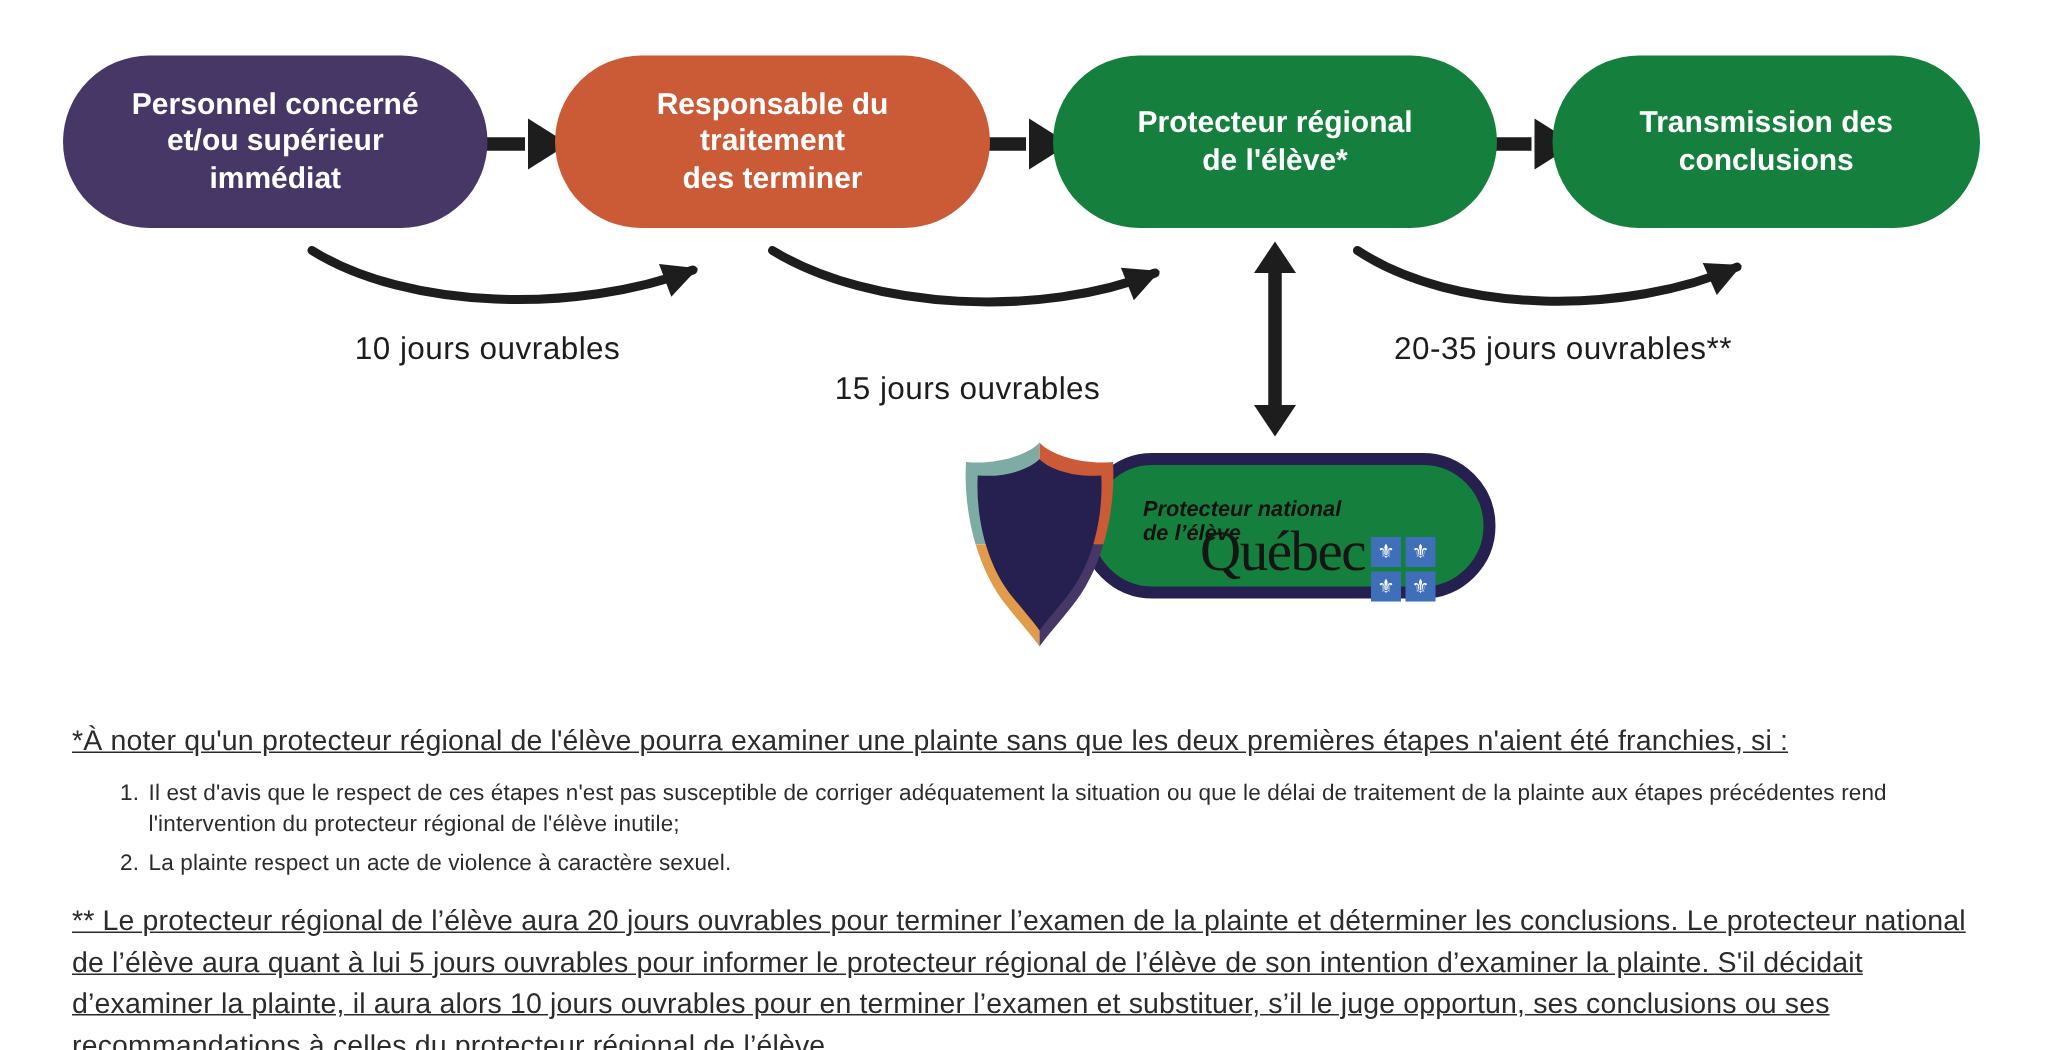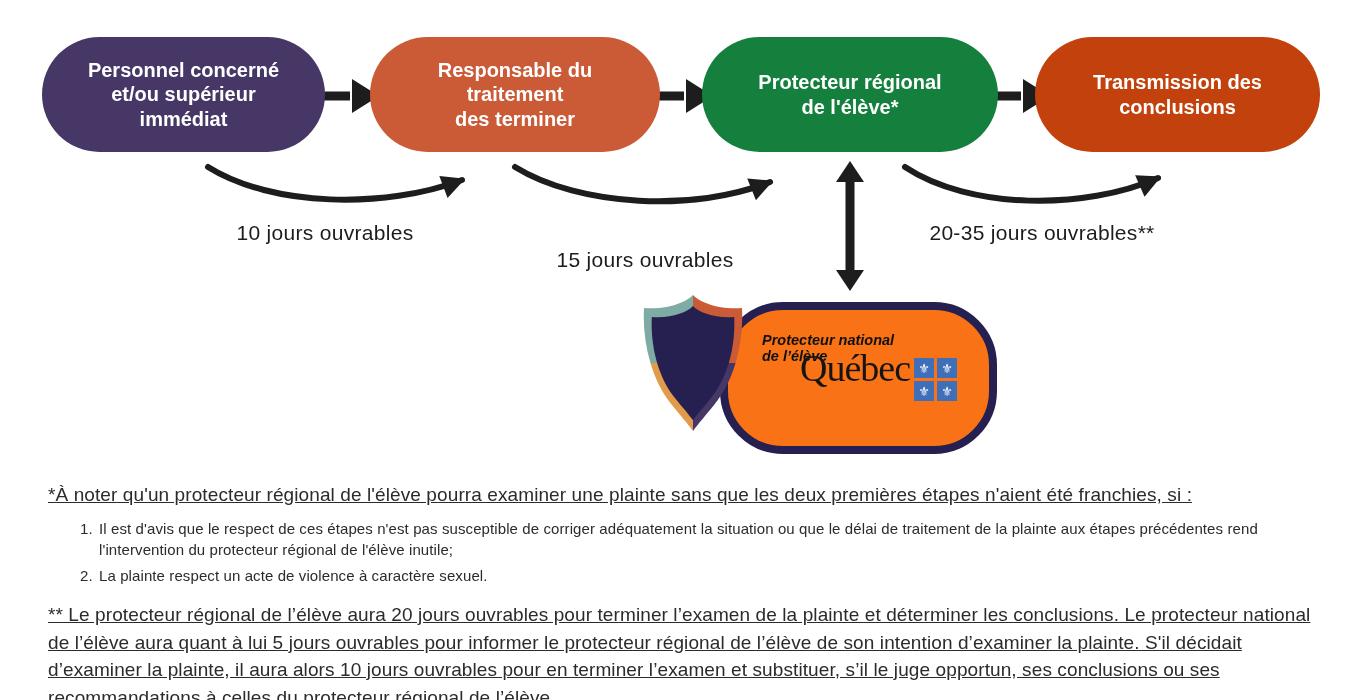--- a/index.html
+++ b/index.html
@@ -10,29 +10,29 @@
   .arrows{position:absolute;left:0;top:0;width:1366px;height:700px;pointer-events:none;}
   .step{
     position:absolute;top:37px;height:115px;border-radius:58px;
     display:flex;align-items:center;justify-content:center;text-align:center;
     color:#ffffff;font-weight:700;font-size:20px;line-height:1.22;
   }
   .step span{display:block;}
   .step1{left:42px;width:283px;background:#463767;}
   .step2{left:370px;width:290px;background:#cb5b36;}
   .step3{left:702px;width:296px;background:#15803d;}
-  .step4{left:1035px;width:285px;background:#c2410c;}
+  .step4{left:1035px;width:285px;background:#15803d;}
   .duration{
     position:absolute;top:221px;transform:translateX(-50%);
     font-size:21px;color:#1c1c1c;letter-spacing:0.3px;white-space:nowrap;
   }
   .d1{left:325px;} .d2{left:645px;margin-top:27px;} .d3{left:1042px;}
   .pill{
-    position:absolute;left:720px;top:302px;width:277px;height:152px;
-    border:8px solid #262051;border-radius:63px;background:#f97316;box-sizing:border-box;
+    position:absolute;left:720px;top:302px;width:277px;height:97px;
+    border:8px solid #262051;border-radius:63px;background:#15803d;box-sizing:border-box;
     z-index:1;
   }
   .org{
     position:absolute;left:34px;top:22px;font-size:14.5px;font-weight:700;font-style:italic;
     color:#111111;line-height:1.12;
   }
   .org span{display:block;}
   .wordmark{
     position:absolute;left:72px;top:36px;font-family:"Liberation Serif",serif;
     font-size:38px;letter-spacing:-1px;color:#151515;

